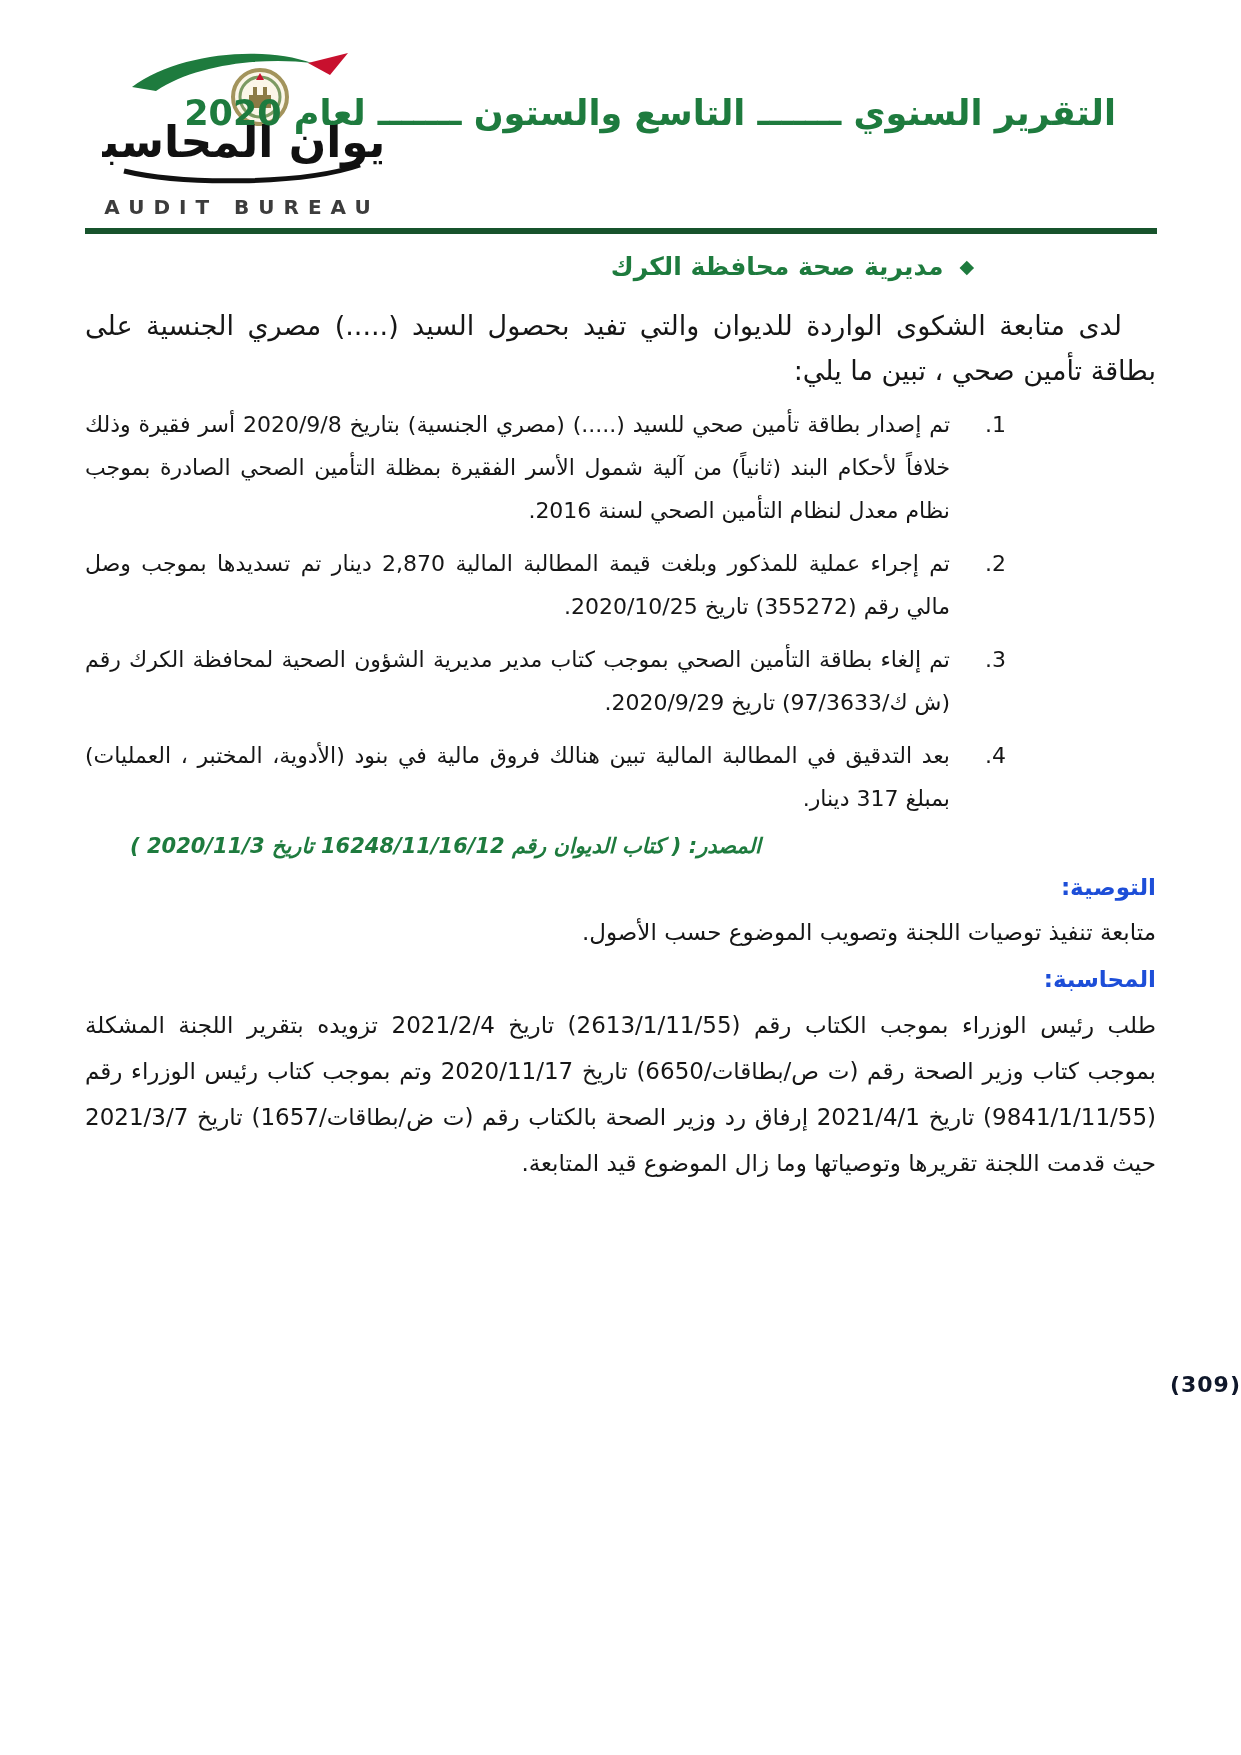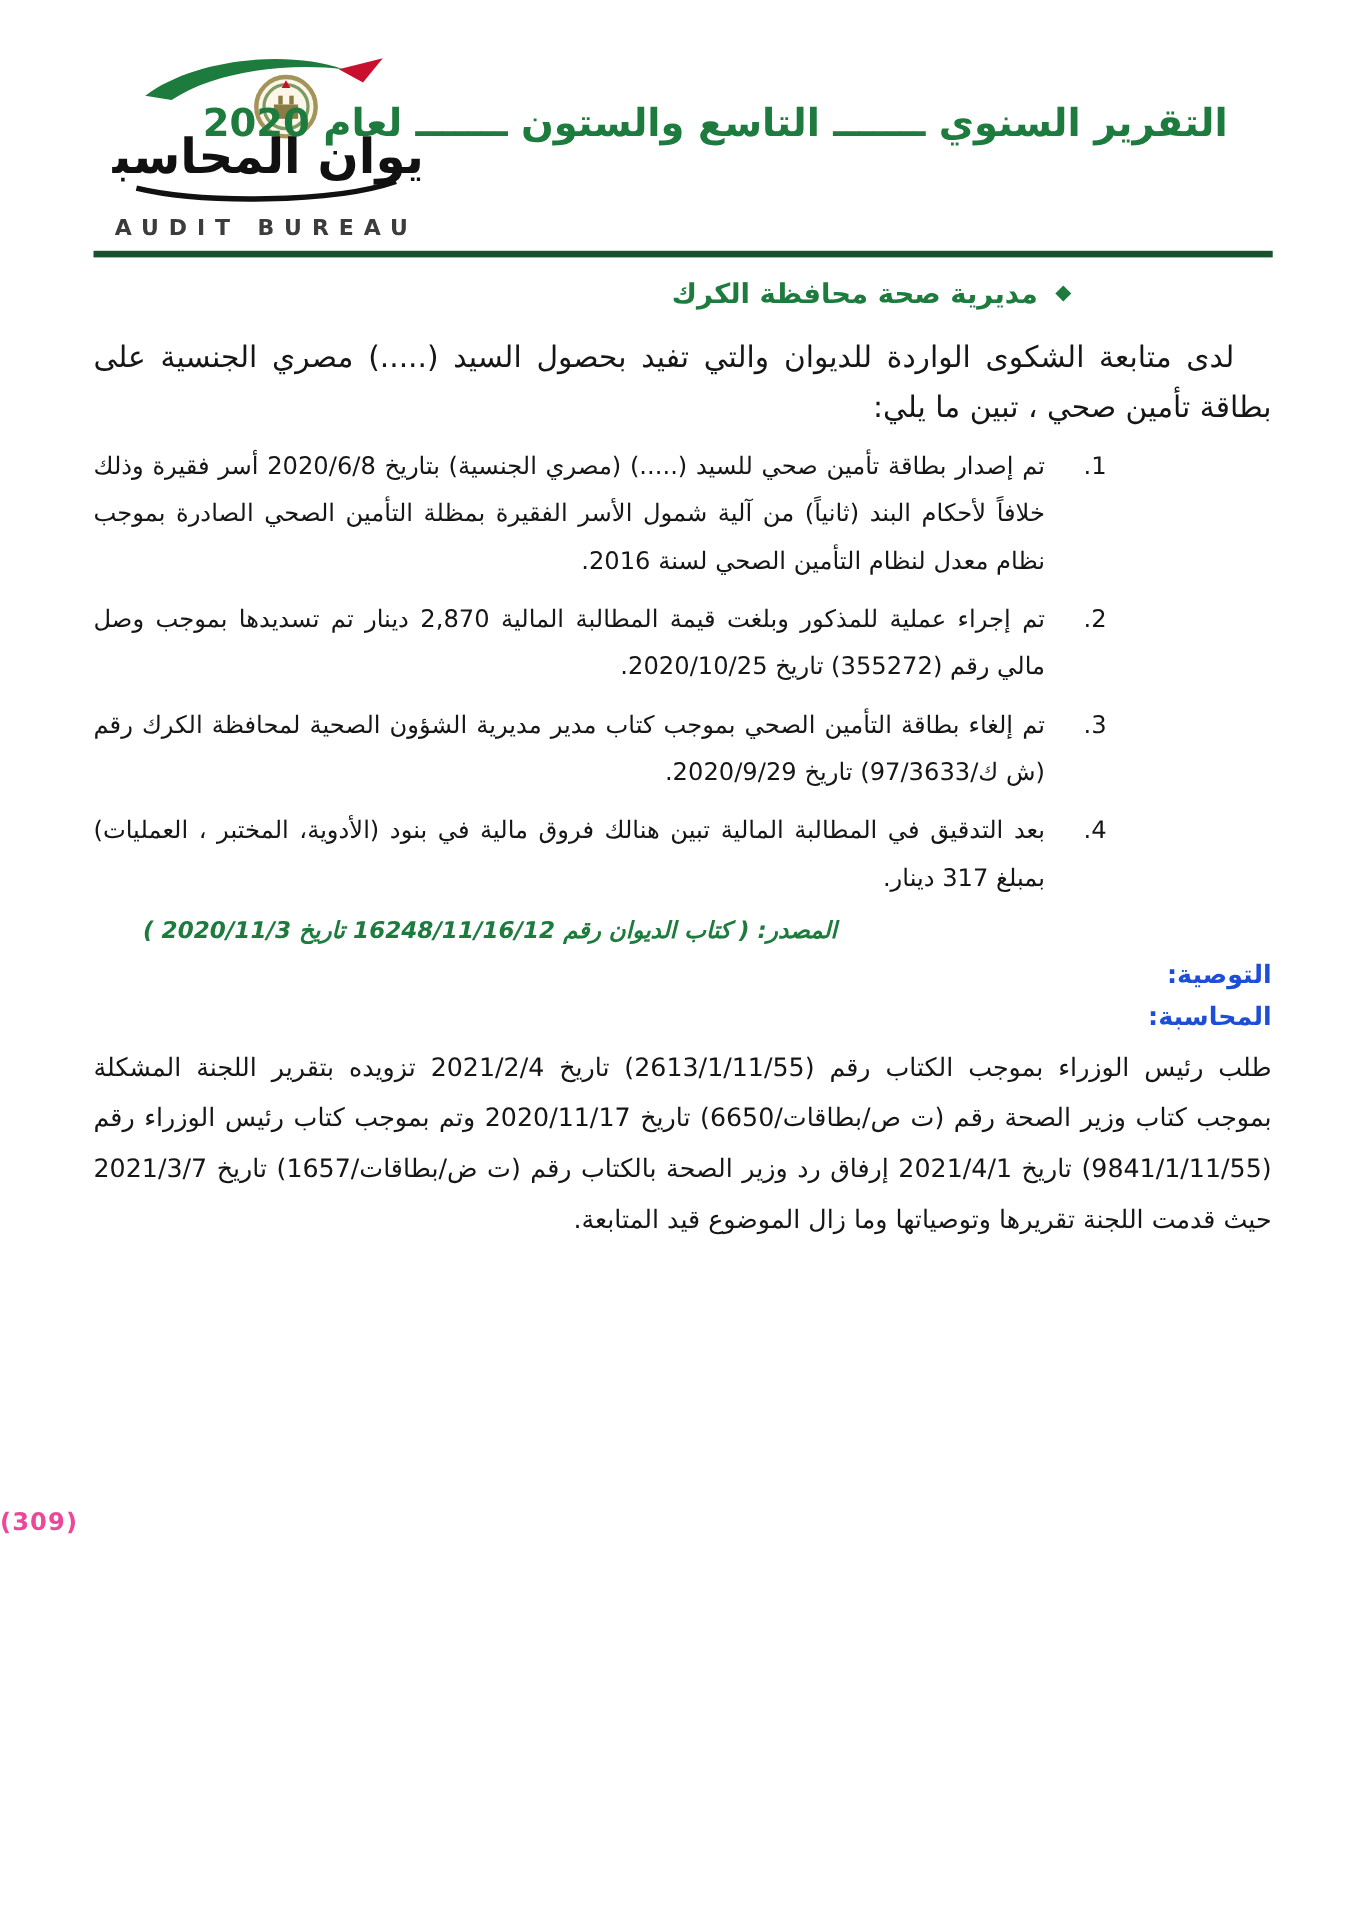--- a/index.html
+++ b/index.html
@@ -41,22 +41,22 @@
   .source {
     direction:rtl; text-align:left; padding-left:45px;
     color:#1e7b3e; font-weight:bold; font-size:21px; margin:14px 0 16px;font-style:italic;
   }
   .label { color:#1d4ed8; font-weight:bold; font-size:23px; margin:12px 0 10px; }
   .body-text { font-size:23px; line-height:46px; text-align:justify; }
   .rec-text { font-size:23px; line-height:44px; margin-bottom:4px; }
 
   
   .page-num {
-    position:absolute; top:1372px; left:0; right:0; text-align:left;
-    color:#ec4899; font-weight:bold; font-size:22px; direction:rtl; letter-spacing:1px;
+    position:absolute; top:1372px; left:0; right:0; text-align:right;
+    color:#0f172a; font-weight:bold; font-size:22px; direction:rtl; letter-spacing:1px;
   }
 </style>
 </head>
 <body>
 
 <div class="page">
 
   <div class="header">
 
     <div class="logo">
@@ -89,39 +89,40 @@
     <div class="section-head">
       <span class="diamond">◆</span>
       <span>مديرية صحة محافظة الكرك</span>
     </div>
 
     <p class="intro">لدى متابعة الشكوى الواردة للديوان والتي تفيد بحصول السيد (.....) مصري الجنسية على بطاقة تأمين صحي ، تبين ما يلي:</p>
 
     <div class="findings">
       <div class="finding">
         <span class="f-num">1.</span>
-        <div class="f-text">تم إصدار بطاقة تأمين صحي للسيد (.....) (مصري الجنسية) بتاريخ 2020/6/8 أسر فقيرة وذلك خلافاً لأحكام البند (ثانياً) من آلية شمول الأسر الفقيرة بمظلة التأمين الصحي الصادرة بموجب نظام معدل لنظام التأمين الصحي لسنة 2016.</div>
+        <div class="f-text">تم إصدار بطاقة تأمين صحي للسيد (.....) (مصري الجنسية) بتاريخ 2020/9/8 أسر فقيرة وذلك خلافاً لأحكام البند (ثانياً) من آلية شمول الأسر الفقيرة بمظلة التأمين الصحي الصادرة بموجب نظام معدل لنظام التأمين الصحي لسنة 2016.</div>
       </div>
       <div class="finding">
         <span class="f-num">2.</span>
         <div class="f-text">تم إجراء عملية للمذكور وبلغت قيمة المطالبة المالية 2,870 دينار تم تسديدها بموجب وصل مالي رقم (355272) تاريخ 2020/10/25.</div>
       </div>
       <div class="finding">
         <span class="f-num">3.</span>
         <div class="f-text">تم إلغاء بطاقة التأمين الصحي بموجب كتاب مدير مديرية الشؤون الصحية لمحافظة الكرك رقم (ش ك/97/3633) تاريخ 2020/9/29.</div>
       </div>
       <div class="finding">
         <span class="f-num">4.</span>
         <div class="f-text">بعد التدقيق في المطالبة المالية تبين هنالك فروق مالية في بنود (الأدوية، المختبر ، العمليات) بمبلغ 317 دينار.</div>
       </div>
     </div>
 
     <div class="source">المصدر: ( كتاب الديوان رقم 16248/11/16/12 تاريخ 2020/11/3 )</div>
 
     <div class="label">التوصية:</div>
+    <p class="rec-text">متابعة تنفيذ توصيات اللجنة وتصويب الموضوع حسب الأصول.</p>
 
     <div class="label">المحاسبة:</div>
     <p class="body-text">طلب رئيس الوزراء بموجب الكتاب رقم (2613/1/11/55) تاريخ 2021/2/4 تزويده بتقرير اللجنة المشكلة بموجب كتاب وزير الصحة رقم (ت ص/بطاقات/6650) تاريخ 2020/11/17 وتم بموجب كتاب رئيس الوزراء رقم (9841/1/11/55) تاريخ 2021/4/1 إرفاق رد وزير الصحة بالكتاب رقم (ت ض/بطاقات/1657) تاريخ 2021/3/7 حيث قدمت اللجنة تقريرها وتوصياتها وما زال الموضوع قيد المتابعة.</p>
 
   </div>
 
   <div class="page-num">(309)</div>
 
 </div>
 

